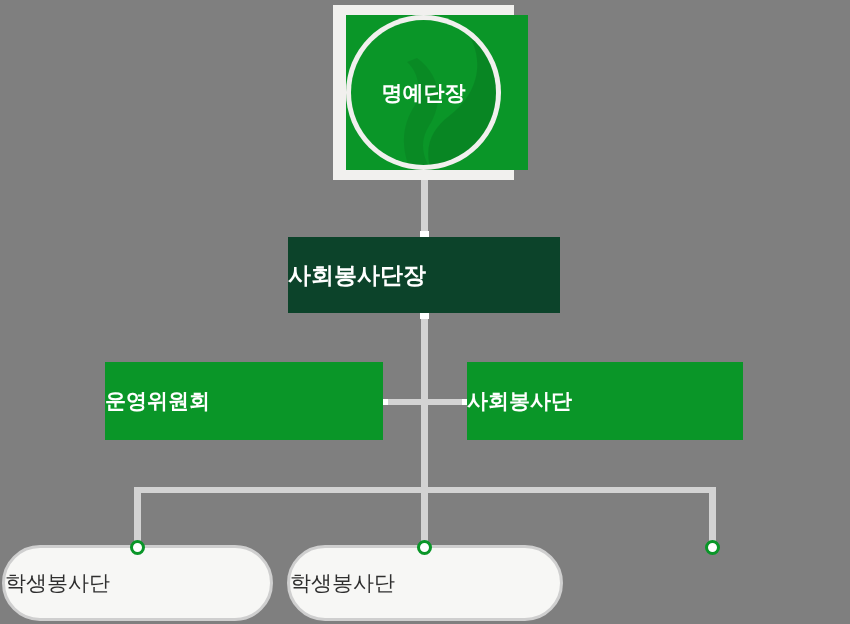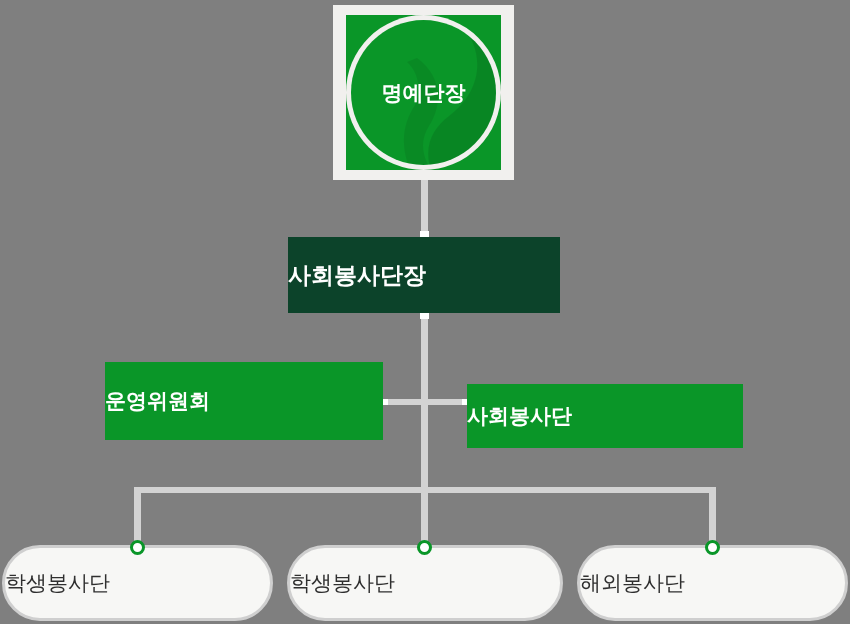--- a/index.html
+++ b/index.html
@@ -17,21 +17,21 @@
   body{font-family:"Liberation Sans","DejaVu Sans",sans-serif;}
   .stage{
     position:relative;width:850px;height:624px;
     background:var(--background);overflow:hidden;
   }
   .line{position:absolute;background:var(--line);}
   .cap{position:absolute;background:var(--white);z-index:3;}
 
   
   .emblem{position:absolute;left:333px;top:5px;width:181px;height:175px;background:var(--panel);z-index:2;}
-  .emblem-sq{position:absolute;left:13px;top:10px;width:155px;height:155px;background:var(--green);}
+  .emblem-sq{position:absolute;left:13px;top:10px;width:182px;height:155px;background:var(--green);}
   .emblem-wc{position:absolute;left:0;top:0;width:155px;height:155px;border-radius:50%;background:var(--panel);}
   .emblem-gc{position:absolute;left:5px;top:5px;width:145px;height:145px;border-radius:50%;
     background:var(--green);overflow:hidden;display:flex;align-items:center;justify-content:center;}
   .emblem-gc svg{position:absolute;inset:0;}
   .emblem-label{position:relative;color:var(--white);font-size:21px;font-weight:bold;z-index:2;}
 
   
   .node{position:absolute;display:flex;align-items:center;z-index:2;}
   .node-dark{background:var(--dark-green);color:var(--white);font-size:23px;font-weight:bold;}
   .node-green{background:var(--green);color:var(--white);font-size:21px;font-weight:bold;}
@@ -76,31 +76,28 @@
     </div>
   </div>
 
   <div class="node node-dark" style="left:288px;top:237px;width:272px;height:76px">
     <span>사회봉사단장</span>
   </div>
 
   <div class="node node-green" style="left:105px;top:362px;width:278px;height:78px">
     <span>운영위원회</span>
   </div>
-  <div class="node node-green" style="left:467px;top:384px;width:276px;height:64px">
+  <div class="node node-green" style="left:467px;top:362px;width:276px;height:78px">
     <span>사회봉사단</span>
   </div>
 
   <div class="pill" style="left:2px;width:271px">
     <span>학생봉사단</span>
   </div>
   <div class="pill" style="left:287px;width:276px">
     <span>학생봉사단</span>
   </div>
-  <div class="pill" style="left:577px;width:271px">
-    <span>해외봉사단</span>
-  </div>
 
   <div class="ring" style="left:130px;top:540px"></div>
   <div class="ring" style="left:417px;top:540px"></div>
   <div class="ring" style="left:705px;top:540px"></div>
 
 </div>
 
 </body></html>

